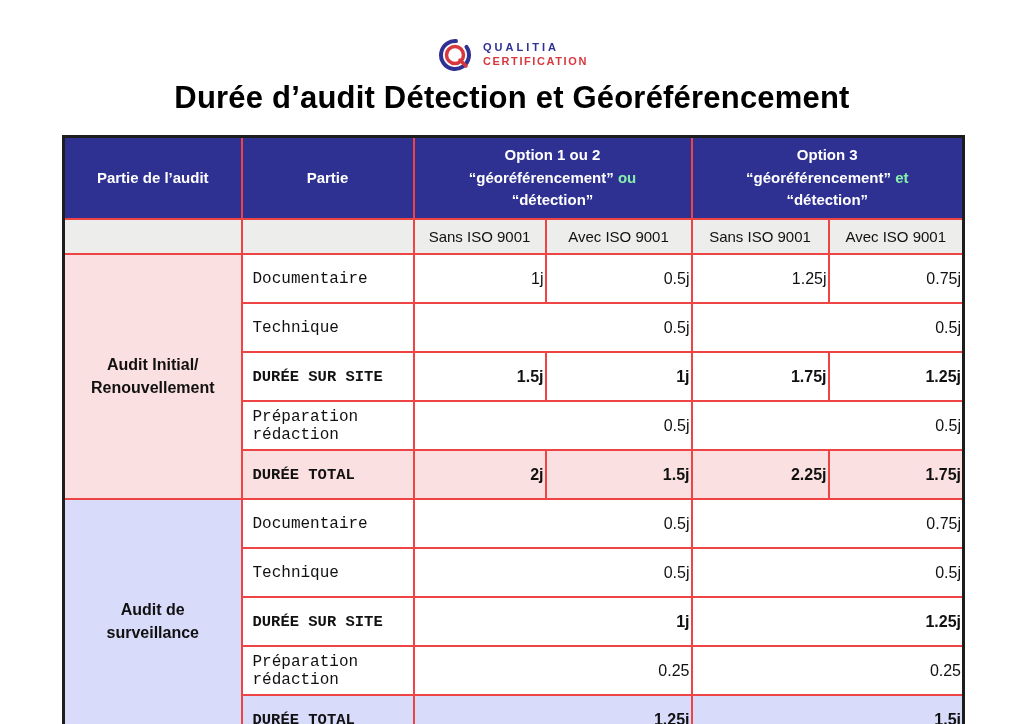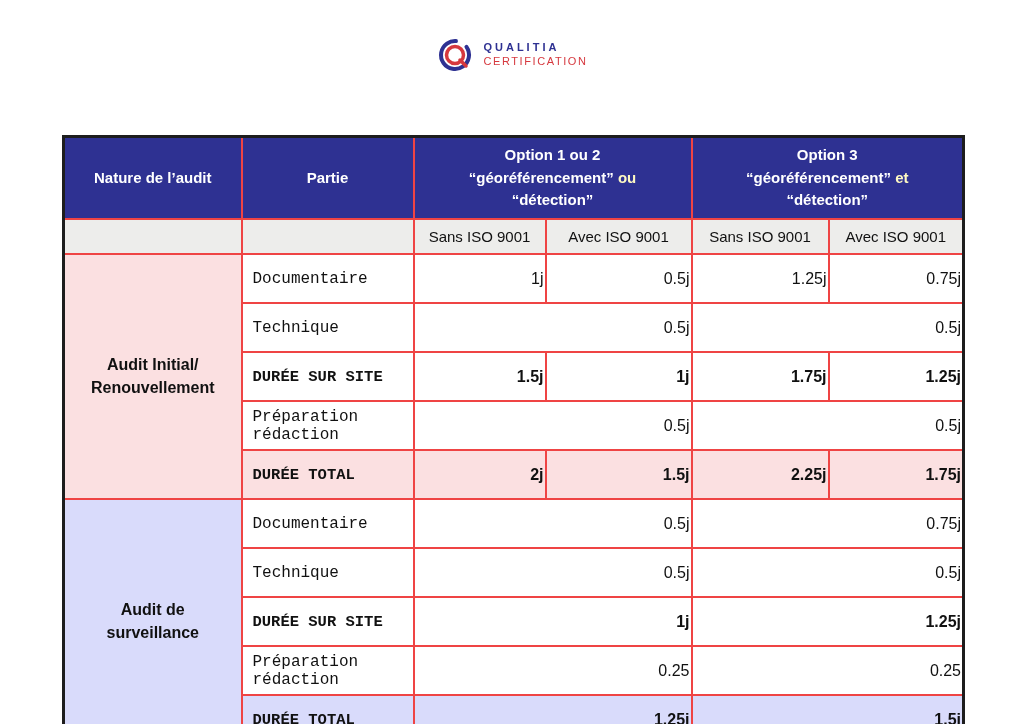--- a/index.html
+++ b/index.html
@@ -2,32 +2,32 @@
 <html><head>
 <meta charset="utf-8">
 <style>
   html,body { margin:0; padding:0; background:#ffffff; }
   body { width:1024px; height:724px; font-family:"Liberation Sans", sans-serif; }
   .page { position:relative; width:1024px; height:724px; background:#fff; overflow:hidden; }
 
   .logo { position:absolute; top:36px; left:0; width:100%; display:flex; justify-content:center; align-items:center; gap:9px; }
   .logo-text { display:flex; flex-direction:column; line-height:1.25; }
   .logo-line1 { color:#2E3192; font-size:11px; font-weight:bold; letter-spacing:3px; }
-  .logo-line2 { color:#D6383E; font-size:11px; font-weight:normal; letter-spacing:1.6px; }
+  .logo-line2 { color:#D6383E; font-size:11px; font-weight:bold; letter-spacing:1.6px; }
 
   .title { position:absolute; top:80px; left:0; width:100%; margin:0; text-align:center;
            font-size:31px; font-weight:800; color:#000; letter-spacing:0.2px; }
 
   table.audit { position:absolute; left:62px; top:135px; width:900px;
                 border-collapse:collapse; table-layout:fixed; border:3px solid #1d1d1d; }
   th, td { border:2px solid #ef4444; overflow:hidden; }
 
   tr.head th { background:#2E3192; color:#ffffff; font-size:15px; font-weight:bold;
                height:78px; line-height:1.5; text-align:center; vertical-align:middle; }
-  .gold { color:#fef9c3; }
+  .gold { color:#86efac; }
 
   tr.sub td { background:#EDEDEB; height:31px; text-align:center; vertical-align:middle;
               font-weight:normal; font-size:15px; color:#111; }
 
   tr.data td { height:45px; font-size:16px; color:#111; vertical-align:middle; background:#fff; }
   .lab  { text-align:left; padding-left:10px;font-family:Liberation Mono, monospace; }
   .lab.b{ font-weight:bold; font-size:15.5px;margin-left:40px; }
   .val  { text-align:right; }
   .b    { font-weight:bold; }
   .glabel { text-align:center; font-weight:bold; font-size:18px; line-height:1.4; color:#000; }
@@ -44,34 +44,35 @@
       <circle cx="19" cy="19" r="14" fill="none" stroke="#2E3192" stroke-width="4" stroke-dasharray="75 13" transform="rotate(-35 19 19)" stroke-linecap="round"></circle>
       <circle cx="19" cy="19" r="8.5" fill="none" stroke="#D6383E" stroke-width="3.5"></circle>
       <line x1="24" y1="24" x2="30" y2="30" stroke="#D6383E" stroke-width="3.5" stroke-linecap="round"></line>
     </svg>
     <div class="logo-text">
       <span class="logo-line1">QUALITIA</span>
       <span class="logo-line2">CERTIFICATION</span>
     </div>
   </div>
 
+  <h1 class="title">Durée d’audit Détection et Géoréférencement</h1>
 
   <table class="audit">
     <colgroup>
       <col style="width:178px">
         <col style="width:172px">
         <col style="width:132px">
       <col style="width:146px">
         <col style="width:137px">
         <col style="width:135px">
     </colgroup>
 
     <tbody>
         <tr class="head">
-      <th>Nature de l’audit</th>
+      <th>Partie de l’audit</th>
       <th>Partie</th>
       <th colspan="2">
         <span>Option 1 ou 2</span><br>
         <span>“géoréférencement”</span>
         <span class="gold">ou</span><br>
         <span>“détection”</span>
       </th>
       <th colspan="2">
         <span>Option 3</span><br>
         <span>“géoréférencement”</span>

